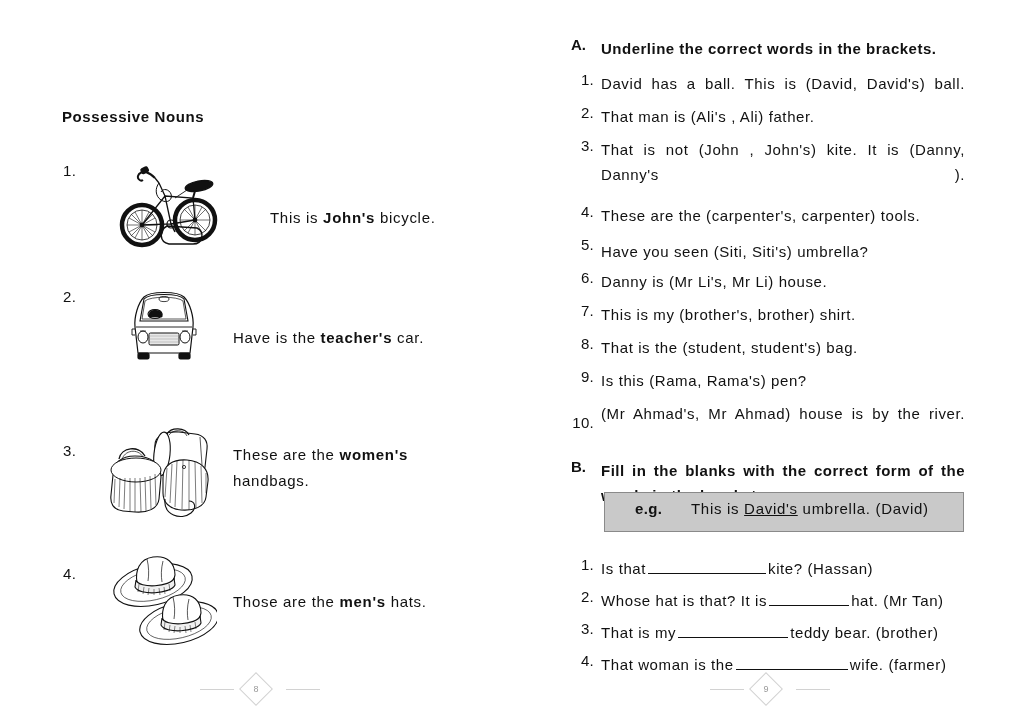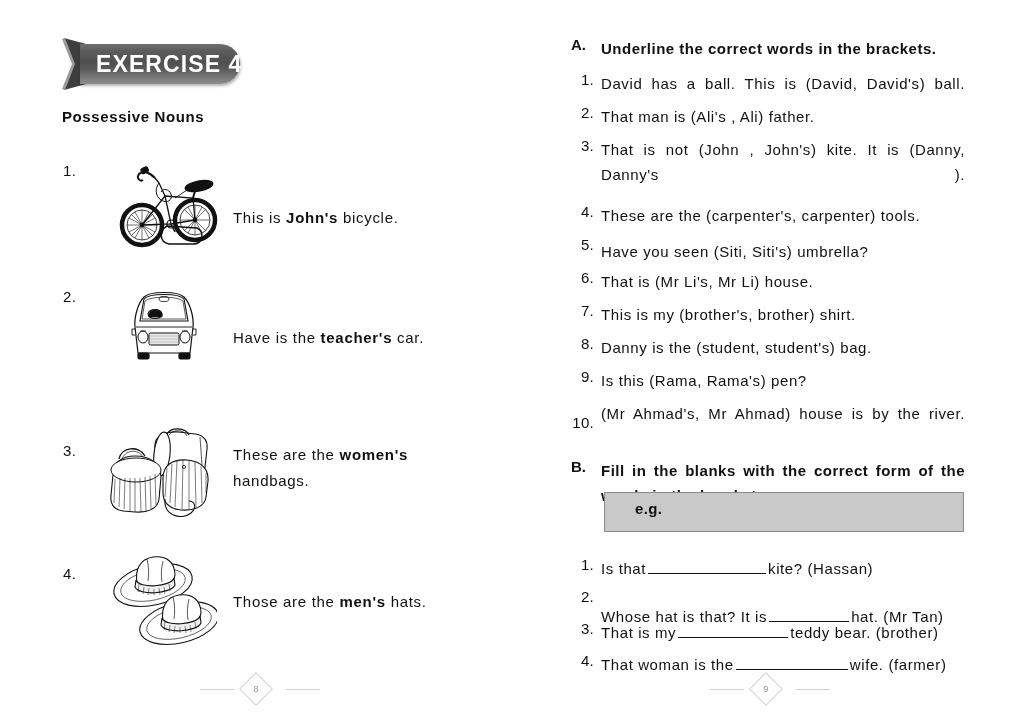--- a/index.html
+++ b/index.html
@@ -229,28 +229,20 @@
     color: #9a9a9a;
   }
 </style>
 </head>
 <body>
 
 <div class="page">
 
   <div class="col-left">
 
-    <div class="banner-wrap">
-      <svg class="banner-tail" viewBox="0 0 26 52">
-        <path d="M2,0 L24,6 L24,46 L2,52 L12,26 Z" fill="#3d3d3d"></path>
-        <path d="M0,1 L3,0 L13,26 L3,52 L0,51 L10,26 Z" fill="#9a9a9a"></path>
-      </svg>
-      <div class="banner-body"></div>
-      <div class="banner-label">EXERCISE 4</div>
-    </div>
 
     <div class="subtitle">Possessive Nouns</div>
 
     <div class="pic-item">
       <div class="pic-num" style="top:162px;">1.</div>
       <svg class="pic-art" style="left:115px; top:158px;" width="106" height="92" viewBox="0 0 106 92">
         <g fill="none" stroke="#111" stroke-width="1.3">
           <circle cx="27" cy="67" r="20" stroke-width="4.5"></circle>
           <circle cx="80" cy="62" r="20" stroke-width="4.5"></circle>
           <circle cx="27" cy="67" r="15" stroke-width="0.8"></circle>
@@ -279,21 +271,21 @@
           <rect x="26" y="10" width="7" height="5" rx="1.5" fill="#111" stroke="#111" transform="rotate(-28 29 12)"></rect>
           <path d="M60,40 L78,28 L90,30" stroke-width="0.9"></path>
           <ellipse cx="84" cy="28" rx="14" ry="5" fill="#111" stroke="#111" transform="rotate(-11 84 28)"></ellipse>
           <path d="M80,33 L78,40" stroke-width="2"></path>
           <path d="M44,25 C40,30 40,38 46,42 C52,46 58,42 56,36 C54,31 48,30 46,34" stroke-width="1"></path>
           <path d="M52,68 C44,72 44,84 54,86 L78,86 C88,86 90,74 82,70 Z" stroke-width="1.5"></path>
           <path d="M56,66 L60,74" stroke-width="1.6"></path>
           <circle cx="56" cy="66" r="4" stroke-width="1.2"></circle>
         </g>
       </svg>
-      <div class="pic-text" style="top:205px;">
+      <div class="pic-text" style="top:205px;margin-left:37px;">
         <span>This is </span><b>John's</b><span> bicycle.</span>
       </div>
     </div>
 
     <div class="pic-item">
       <div class="pic-num" style="top:288px;">2.</div>
       <svg class="pic-art" style="left:118px; top:283px;" width="92" height="82" viewBox="0 0 92 82">
         <g fill="none" stroke="#111" stroke-width="1.2">
           <path d="M20,70 L17,44 C16,34 20,20 26,14 C32,8 60,8 66,14 C72,20 76,34 75,44 L72,70 Z" fill="#fff"></path>
           <path d="M26,16 C31,10 61,10 66,16 L70,38 L22,38 Z" fill="#fff" stroke-width="1.1"></path>
@@ -441,55 +433,58 @@
   <div class="q-row" style="top:203px;">
     <div class="q-num" style="left:566px; top:0;">4.</div>
     <div class="q-body" style="top:0;">These are the (carpenter's, carpenter) tools.</div>
   </div>
   <div class="q-row" style="top:236px;">
     <div class="q-num" style="left:566px; top:0;">5.</div>
     <div class="q-body" style="top:3px;">Have you seen (Siti, Siti's) umbrella?</div>
   </div>
   <div class="q-row" style="top:269px;">
     <div class="q-num" style="left:566px; top:0;">6.</div>
-    <div class="q-body" style="top:0;">That is (Mr Li's, Mr Li) house.</div>
+    <div class="q-body" style="top:0;">Danny is (Mr Li's, Mr Li) house.</div>
   </div>
   <div class="q-row" style="top:302px;">
     <div class="q-num" style="left:566px; top:0;">7.</div>
     <div class="q-body" style="top:0;">This is my (brother's, brother) shirt.</div>
   </div>
   <div class="q-row" style="top:335px;">
     <div class="q-num" style="left:566px; top:0;">8.</div>
-    <div class="q-body" style="top:0;">Danny is the (student,  student's) bag.</div>
+    <div class="q-body" style="top:0;">That is the (student,  student's) bag.</div>
   </div>
   <div class="q-row" style="top:368px;">
     <div class="q-num" style="left:566px; top:0;">9.</div>
     <div class="q-body" style="top:0;">Is this (Rama,  Rama's) pen?</div>
   </div>
   <div class="q-row" style="top:401px;">
     <div class="q-num" style="left:559px; top:13px; width:35px;">10.</div>
     <div class="q-body justify" style="top:0;">(Mr Ahmad's, Mr Ahmad) house is by the river.</div>
   </div>
 
   <div class="sec-letter" style="top:458px;">B.</div>
   <div class="sec-title" style="top:458px;">Fill in the blanks with the correct form of the words in the brackets.</div>
 
   <div class="eg-box">
     <div class="eg-label">e.g.</div>
+    <div class="eg-text">
+      <span>This is </span><u>David's</u><span> umbrella. (David)</span>
+    </div>
   </div>
 
   <div class="q-row" style="top:556px;">
     <div class="q-num" style="left:566px; top:0;">1.</div>
     <div class="q-body" style="top:0;">
       <span>Is that</span><span class="blank" style="width:118px;"></span><span>kite? (Hassan)</span>
     </div>
   </div>
   <div class="q-row" style="top:588px;">
     <div class="q-num" style="left:566px; top:0;">2.</div>
-    <div class="q-body" style="top:0;margin-top:16px;">
+    <div class="q-body" style="top:0;">
       <span>Whose hat is that? It is</span><span class="blank" style="width:80px;"></span><span>hat. (Mr Tan)</span>
     </div>
   </div>
   <div class="q-row" style="top:620px;">
     <div class="q-num" style="left:566px; top:0;">3.</div>
     <div class="q-body" style="top:0;">
       <span>That is my</span><span class="blank" style="width:110px;"></span><span>teddy bear. (brother)</span>
     </div>
   </div>
   <div class="q-row" style="top:652px;">

